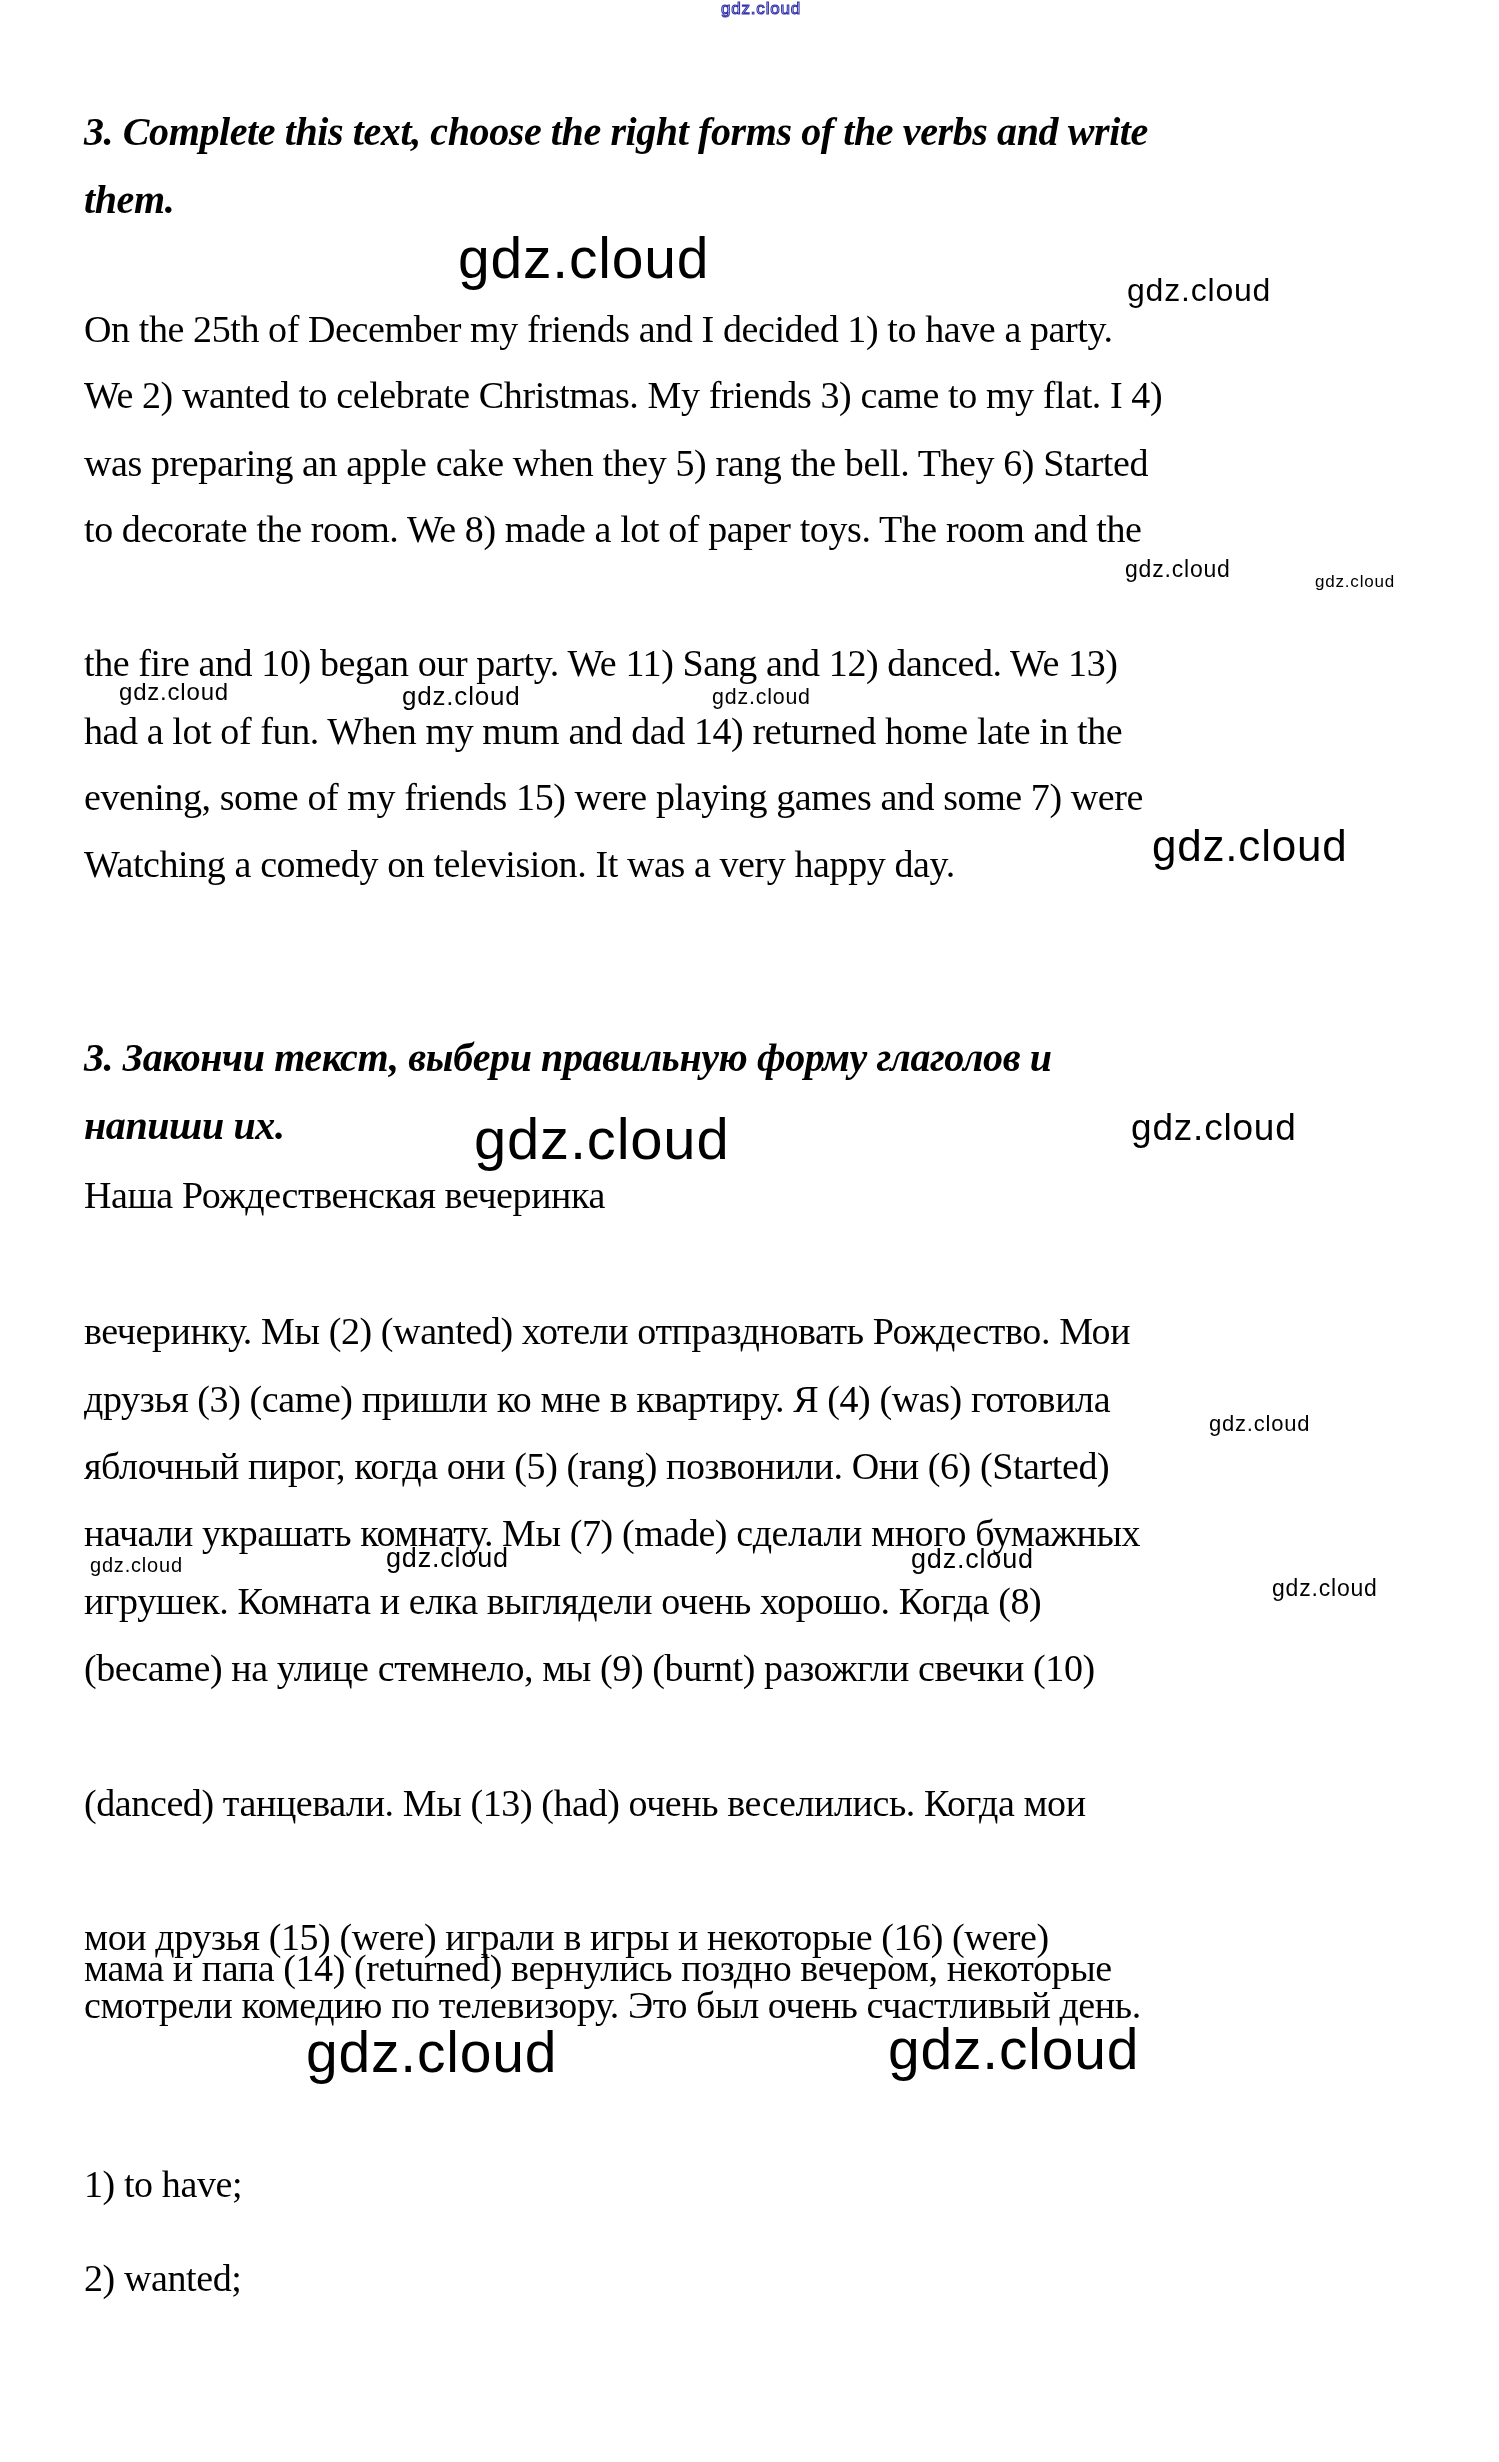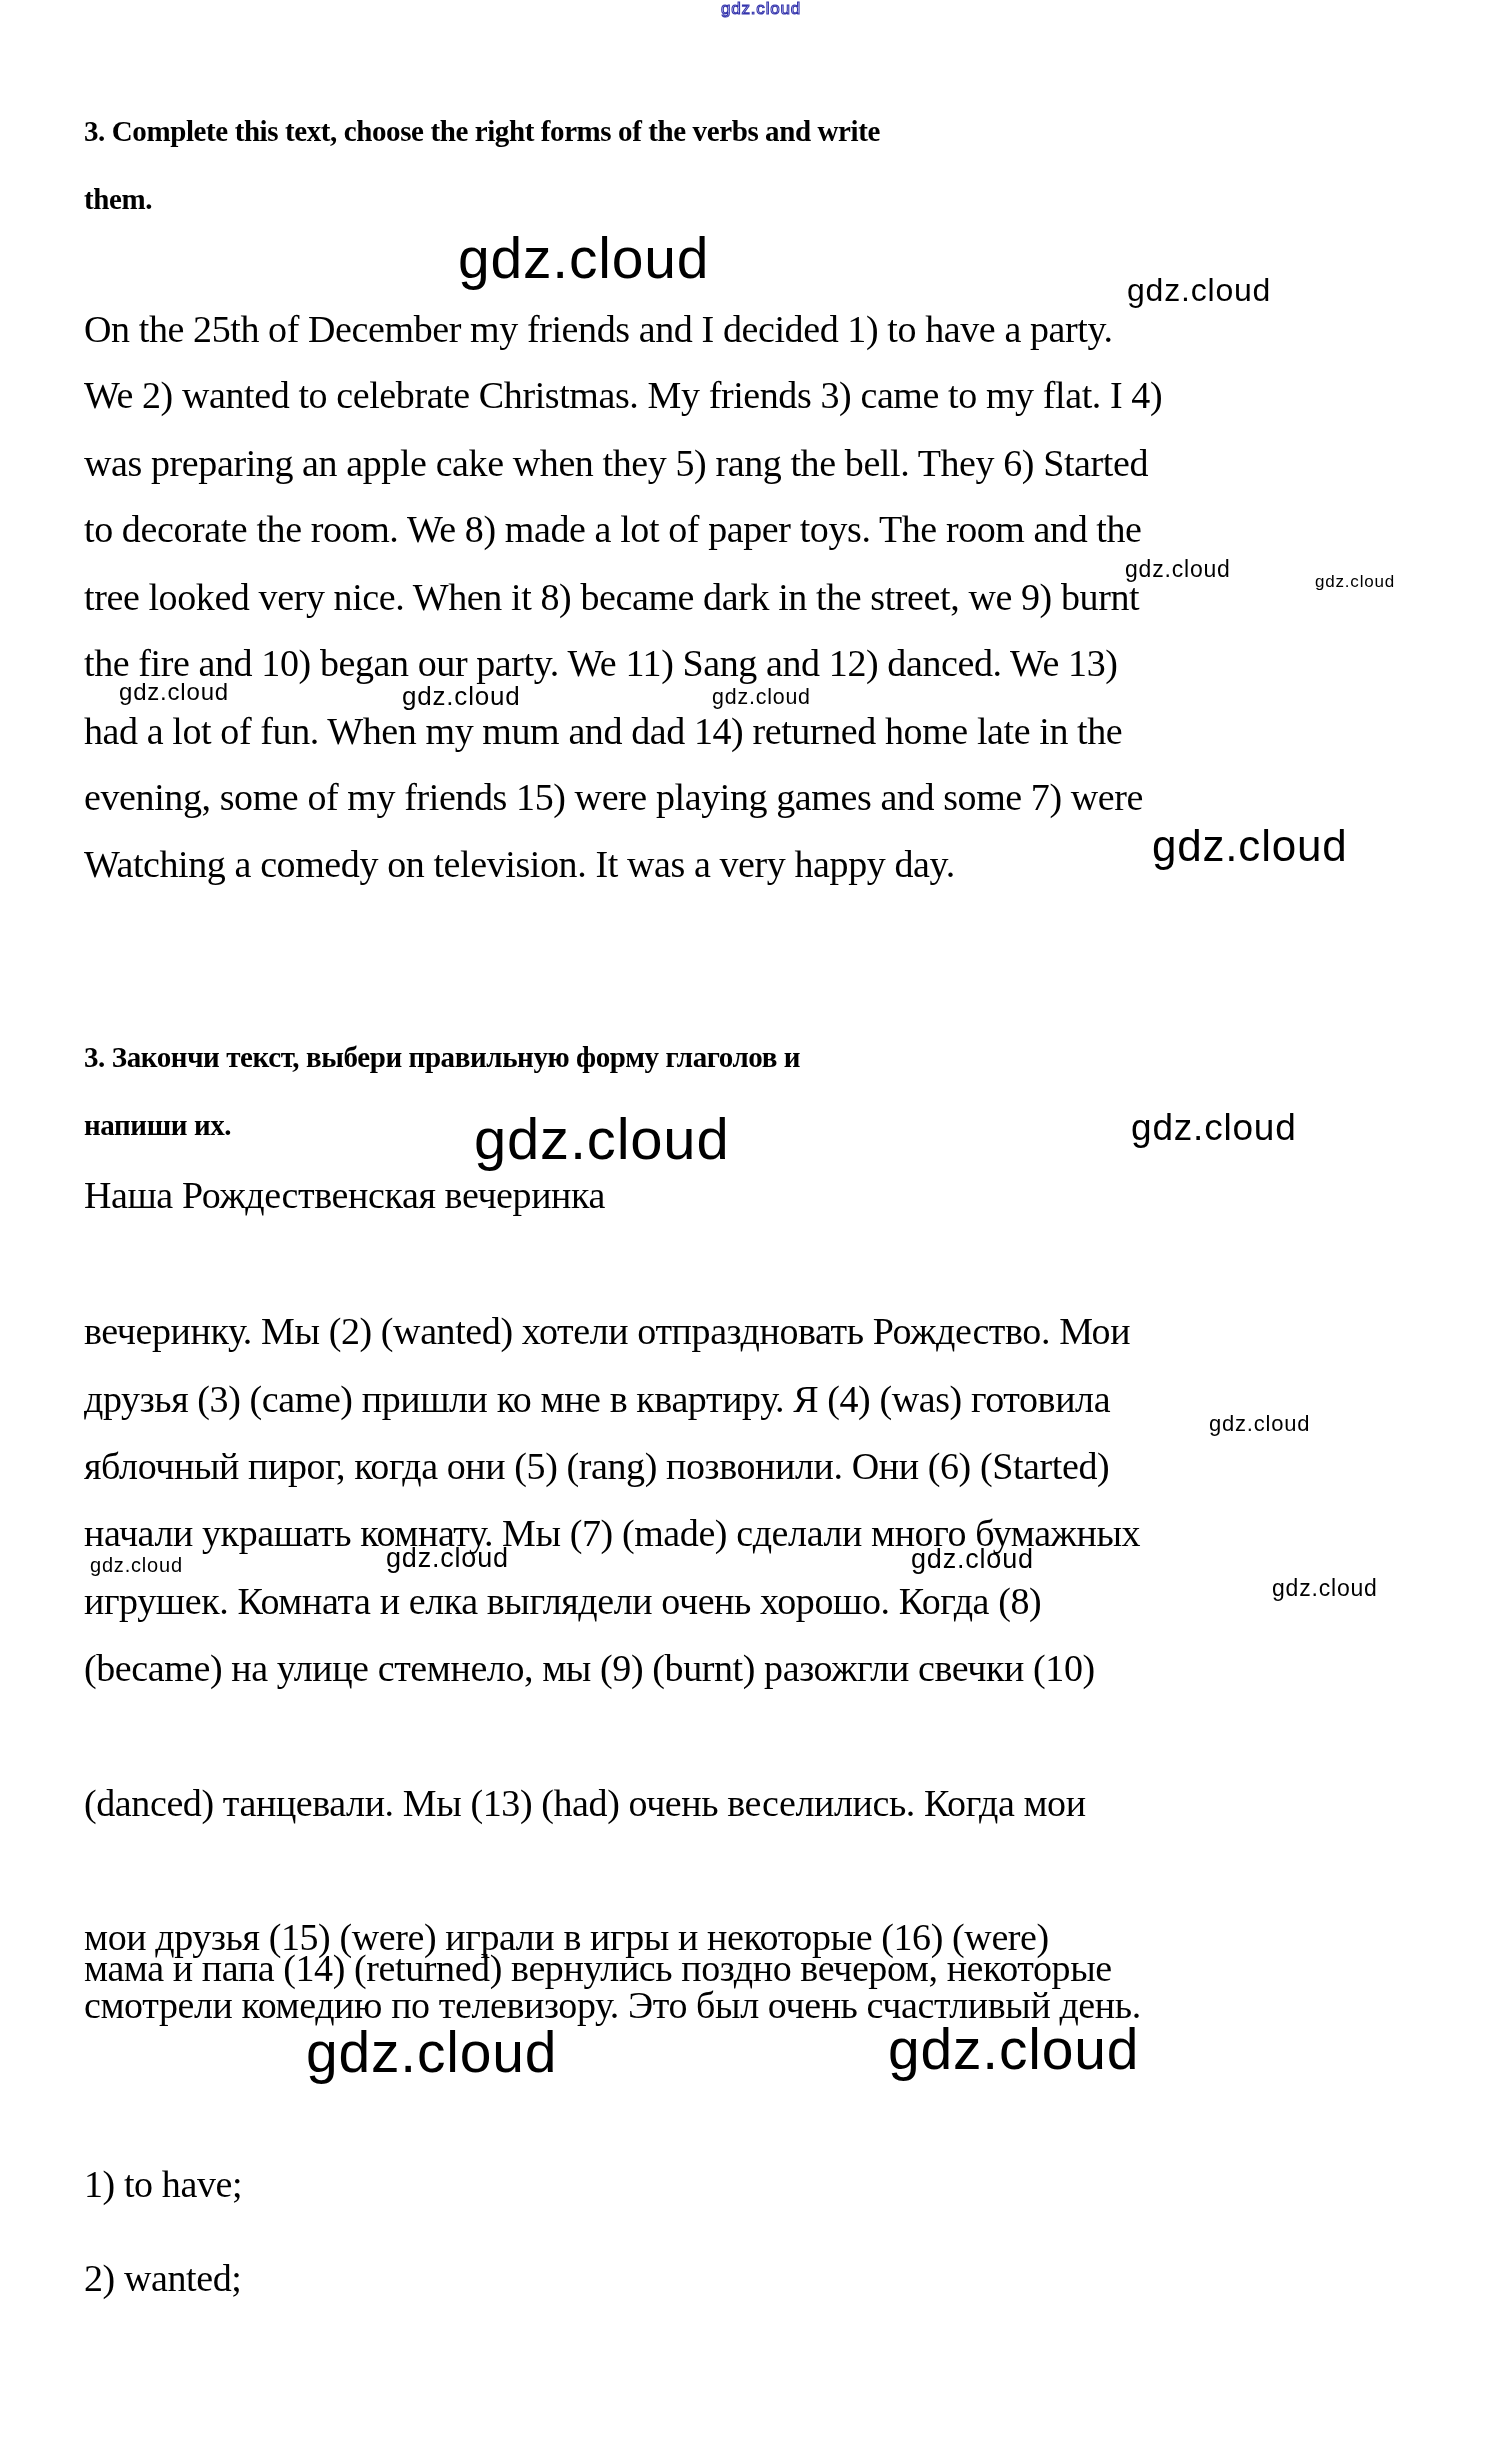--- a/index.html
+++ b/index.html
@@ -16,21 +16,22 @@
     position:absolute;
     left:84px;
     width:1293px;
     font-size:38px;
     line-height:51px;
     letter-spacing:-0.4px;
     white-space:nowrap;
   }
   .bold {
     font-weight:bold;
-    font-size:29px;
+    font-size:40px;
+    font-style:italic;
   }
   .wm {
     position:absolute;
     font-family:"Liberation Sans", sans-serif;
     font-weight:400;
     color:#000000;
     line-height:0.95;
     letter-spacing:0.8px;
     white-space:nowrap;
   }
@@ -47,21 +48,20 @@
 
 <div class="page">
 
   <div class="ln bold" style="top:106px">3. Complete this text, choose the right forms of the verbs and write</div>
   <div class="ln bold" style="top:174px">them.</div>
 
   <div class="ln" style="top:304px">On the 25th of December my friends and I decided 1) to have a party.</div>
   <div class="ln" style="top:370px">We 2) wanted to celebrate Christmas. My friends 3) came to my flat. I 4)</div>
   <div class="ln" style="top:438px">was preparing an apple cake when they 5) rang the bell. They 6) Started</div>
   <div class="ln" style="top:504px">to decorate the room. We 8) made a lot of paper toys. The room and the</div>
-  <div class="ln" style="top:572px">tree looked very nice. When it 8) became dark in the street, we 9) burnt</div>
   <div class="ln" style="top:638px">the fire and 10) began our party. We 11) Sang and 12) danced. We 13)</div>
   <div class="ln" style="top:706px">had a lot of fun. When my mum and dad 14) returned home late in the</div>
   <div class="ln" style="top:772px">evening, some of my friends 15) were playing games and some 7) were</div>
   <div class="ln" style="top:839px">Watching a comedy on television. It was a very happy day.</div>
 
   <div class="ln bold" style="top:1032px">3. Закончи текст, выбери правильную форму глаголов и</div>
   <div class="ln" style="top:1170px">Наша Рождественская вечеринка</div>
   <div class="ln bold" style="top:1100px">напиши их.</div>
 
   <div class="ln" style="top:1306px">вечеринку. Мы (2) (wanted) хотели отпраздновать Рождество. Мои</div>

